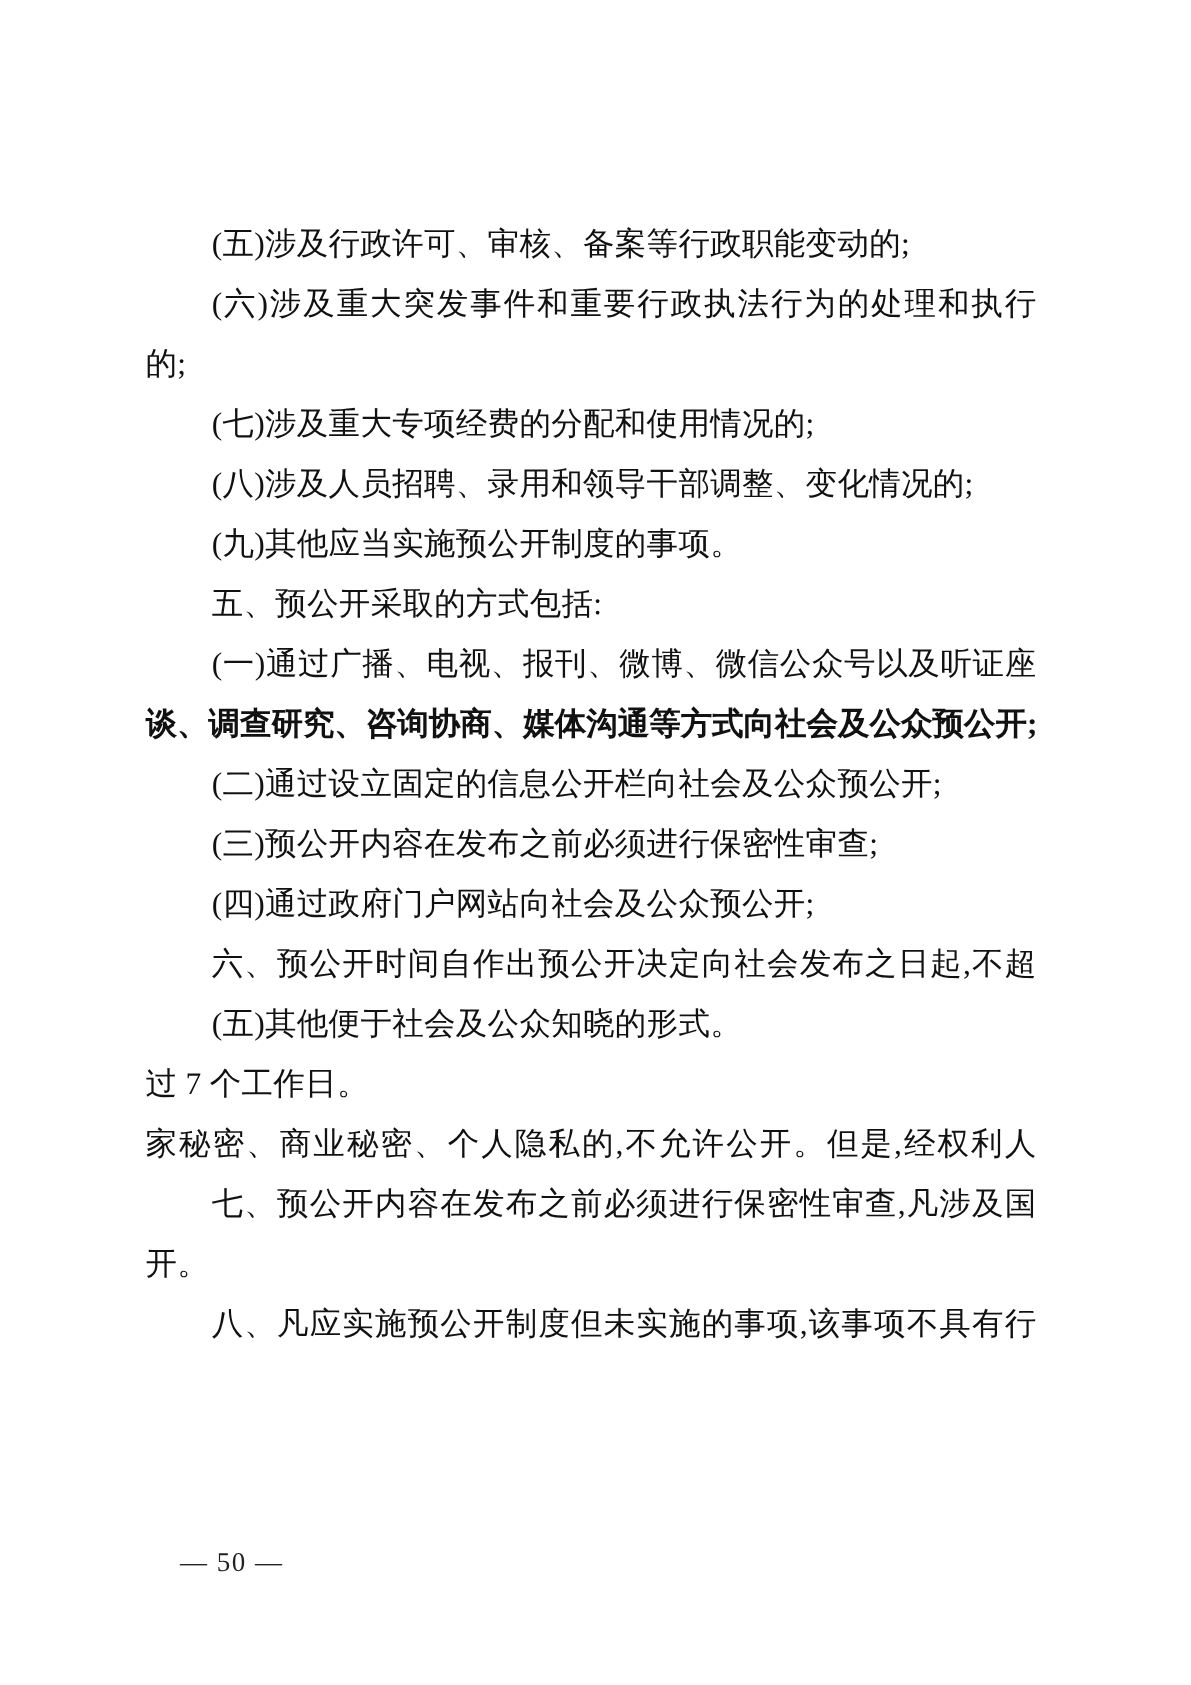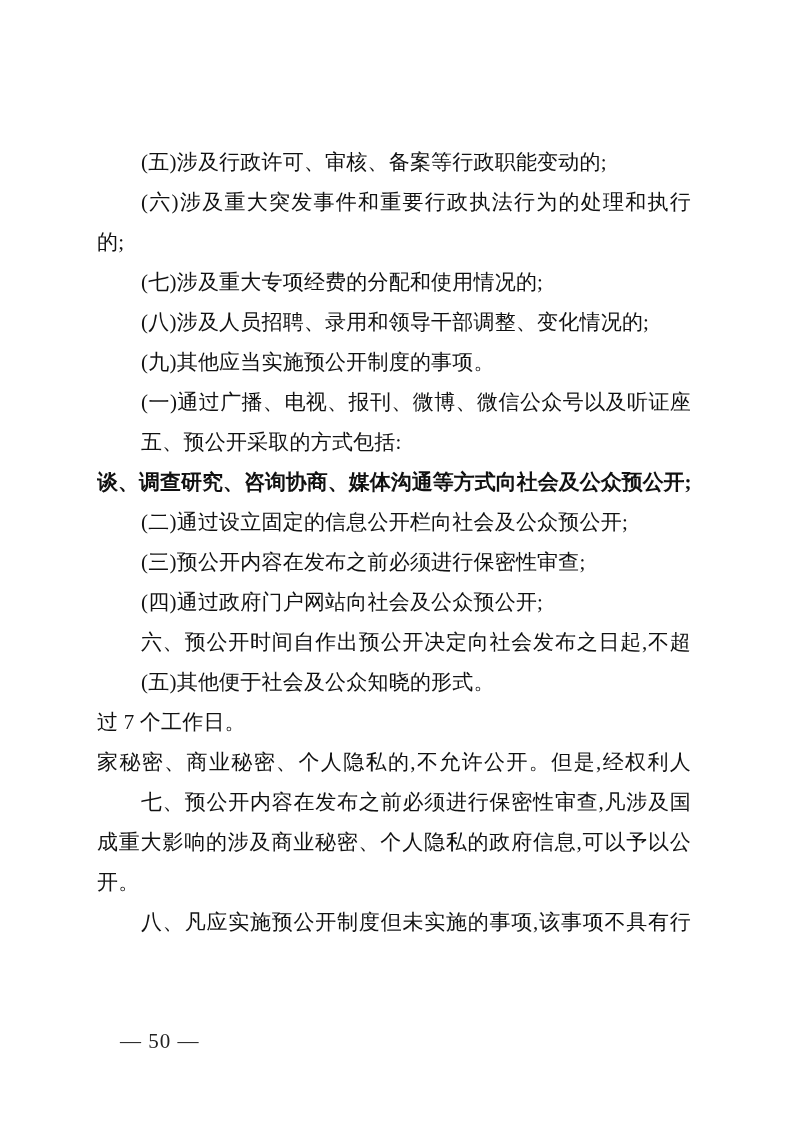--- a/index.html
+++ b/index.html
@@ -40,45 +40,44 @@
   .line.tight {
     letter-spacing: -0.6px;
     font-weight: bold;
   }
   .page-number {
     position: absolute;
     left: 120px;
     top: 1024px;
     height: 34px;
     line-height: 34px;
-    font-size: 21px;
+    font-size: 18px;
     letter-spacing: 1px;
     color: #222222;
   }
 </style>
 </head>
 <body>
 
 <div class="page">
   <div class="textblock">
     <div class="line indent">(五)涉及行政许可、审核、备案等行政职能变动的;</div>
     <div class="line indent fill">(六)涉及重大突发事件和重要行政执法行为的处理和执行</div>
     <div class="line">的;</div>
     <div class="line indent">(七)涉及重大专项经费的分配和使用情况的;</div>
     <div class="line indent">(八)涉及人员招聘、录用和领导干部调整、变化情况的;</div>
     <div class="line indent">(九)其他应当实施预公开制度的事项。</div>
+    <div class="line indent">五、预公开采取的方式包括:</div>
     <div class="line indent fill">(一)通过广播、电视、报刊、微博、微信公众号以及听证座</div>
-    <div class="line indent">五、预公开采取的方式包括:</div>
     <div class="line fill tight">谈、调查研究、咨询协商、媒体沟通等方式向社会及公众预公开;</div>
     <div class="line indent">(二)通过设立固定的信息公开栏向社会及公众预公开;</div>
     <div class="line indent">(三)预公开内容在发布之前必须进行保密性审查;</div>
     <div class="line indent">(四)通过政府门户网站向社会及公众预公开;</div>
     <div class="line indent fill">六、预公开时间自作出预公开决定向社会发布之日起,不超</div>
     <div class="line indent">(五)其他便于社会及公众知晓的形式。</div>
     <div class="line">过 7 个工作日。</div>
     <div class="line fill">家秘密、商业秘密、个人隐私的,不允许公开。但是,经权利人</div>
     <div class="line indent fill">七、预公开内容在发布之前必须进行保密性审查,凡涉及国</div>
-    <div class="line fill">成重大影响的涉及商业秘密、个人隐私的政府信息,可以予以公</div>
     <div class="line">开。</div>
     <div class="line indent fill">八、凡应实施预公开制度但未实施的事项,该事项不具有行</div>
   </div>
   <div class="page-number">— 50 —</div>
 </div>
 
 </body></html>

